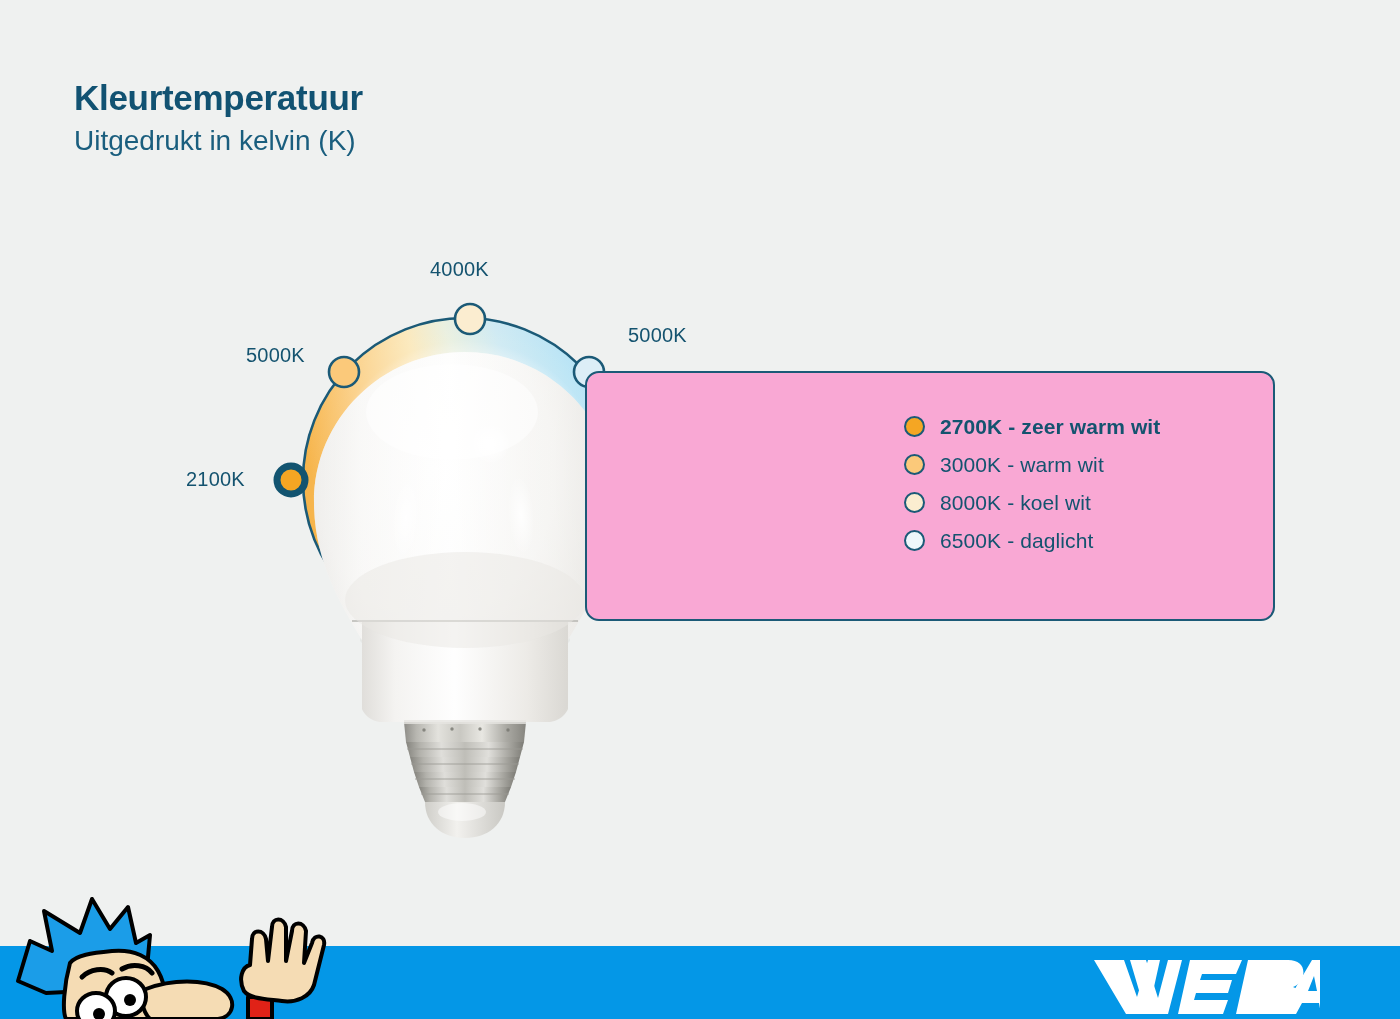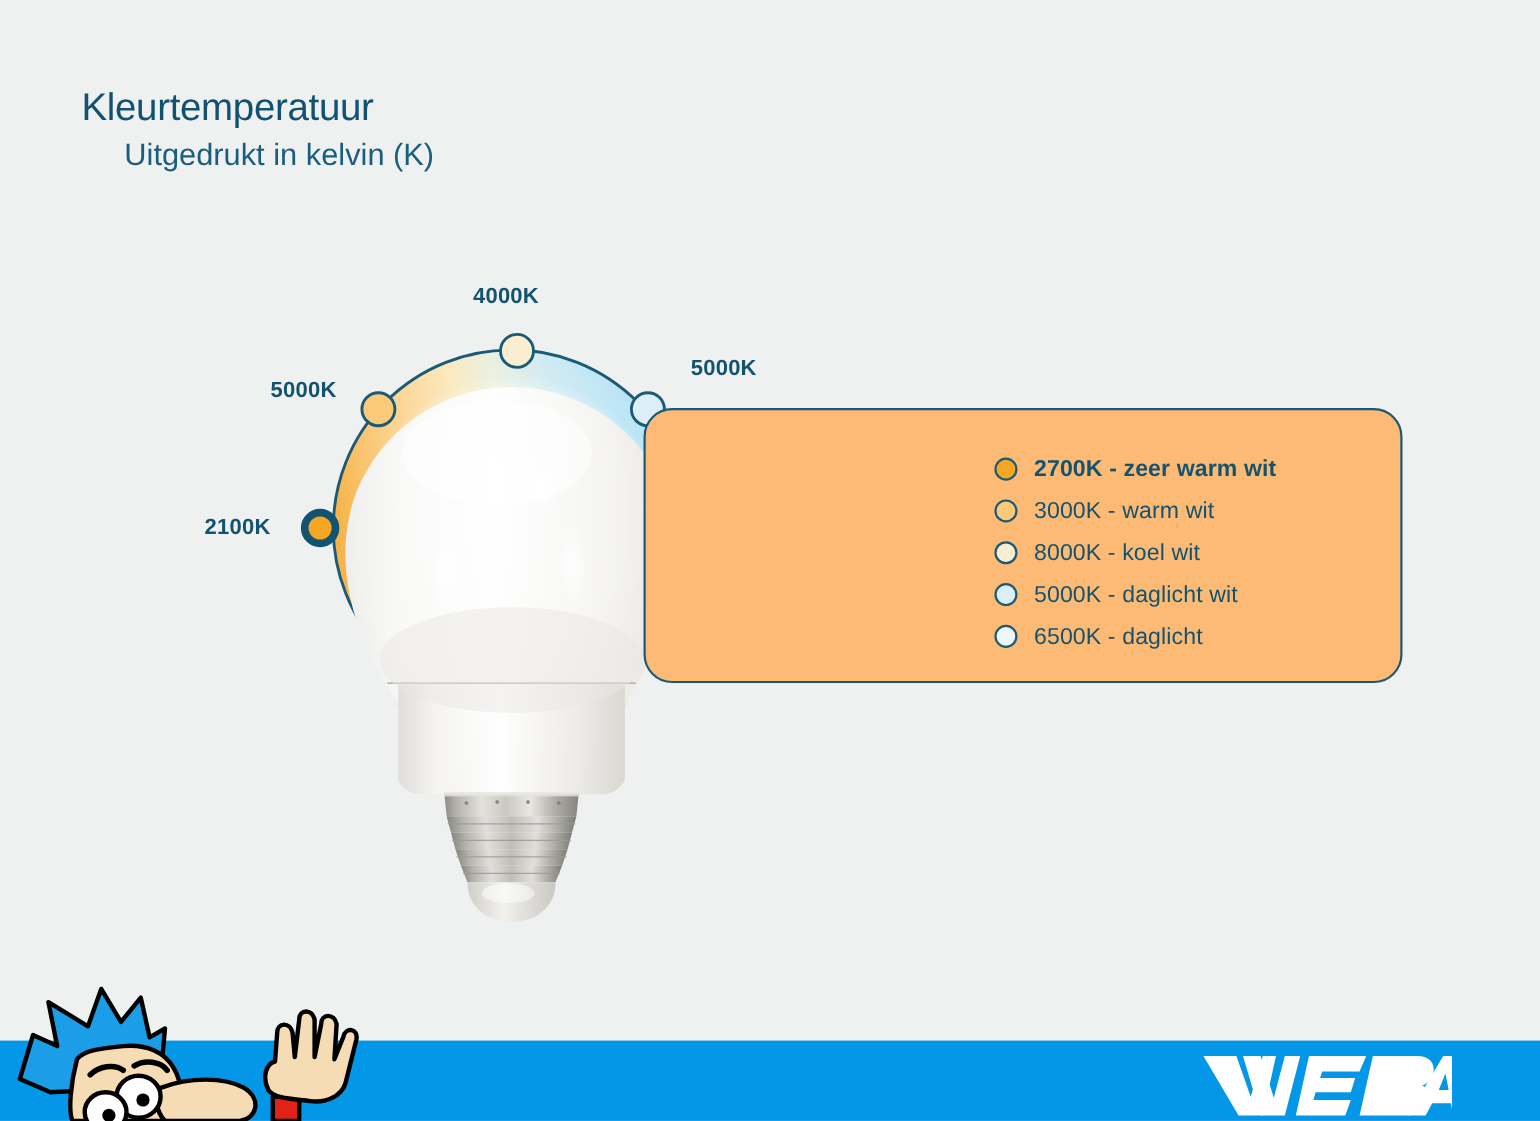--- a/index.html
+++ b/index.html
@@ -7,50 +7,50 @@
   body {
     background:#eff1f0;
     font-family:"Liberation Sans", sans-serif;
     position:relative;
     overflow:hidden;
   }
 
   
   #header { position:absolute; left:74px; top:78px; }
   #title {
-    font-size:35px; font-weight:normal; color:#115272;
+    font-size:35px; font-weight:bold; color:#115272;
     letter-spacing:-0.3px; line-height:1.12;
   }
   #subtitle {
     font-size:28px; font-weight:normal; color:#1a5e7e;
-    margin-top:8px; line-height:1.15;margin-left:39px;
+    margin-top:8px; line-height:1.15;
   }
 
   
   #stage { position:absolute; left:0; top:0; width:1400px; height:946px; }
   #diagram-svg { position:absolute; left:0; top:0; }
 
   
   .tick-label {
-    position:absolute; font-size:20px; font-weight:bold;
+    position:absolute; font-size:20px; font-weight:normal;
     color:#14536f; white-space:nowrap; letter-spacing:0.2px;
   }
   #label-2700 { left:186px; top:468px; }
   #label-3000 { left:246px; top:344px; }
   #label-4000 { left:430px; top:258px; }
   #label-5000 { left:628px; top:324px; }
   #label-6500 { left:670px; top:465px; }
 
   
   #legend-card {
     position:absolute; left:585px; top:371px;
     width:690px; height:250px;
-    background:#fdba74;
+    background:#f9a8d4;
     border:2.5px solid #1b5a77;
-    border-radius:26px;
+    border-radius:14px;
   }
   #legend-list {
     position:absolute; left:317px; top:37px;
     display:flex; flex-direction:column; gap:5px;
   }
   .legend-row { display:flex; align-items:center; height:33px; }
   .swatch {
     width:21px; height:21px; border-radius:50%;
     border:2px solid #1b5a77; flex:0 0 auto;
   }
@@ -250,24 +250,20 @@
       <div class="legend-row">
         <span class="swatch" style="background:#fbc97a"></span>
         <span class="legend-text">3000K - warm wit</span>
       </div>
 
       <div class="legend-row">
         <span class="swatch" style="background:#fbedd0"></span>
         <span class="legend-text">8000K - koel wit</span>
       </div>
 
-      <div class="legend-row">
-        <span class="swatch" style="background:#dceef7"></span>
-        <span class="legend-text">5000K - daglicht wit</span>
-      </div>
 
       <div class="legend-row">
         <span class="swatch" style="background:#eef7fb"></span>
         <span class="legend-text">6500K - daglicht</span>
       </div>
 
     </div>
   </div>
 </div>
 

